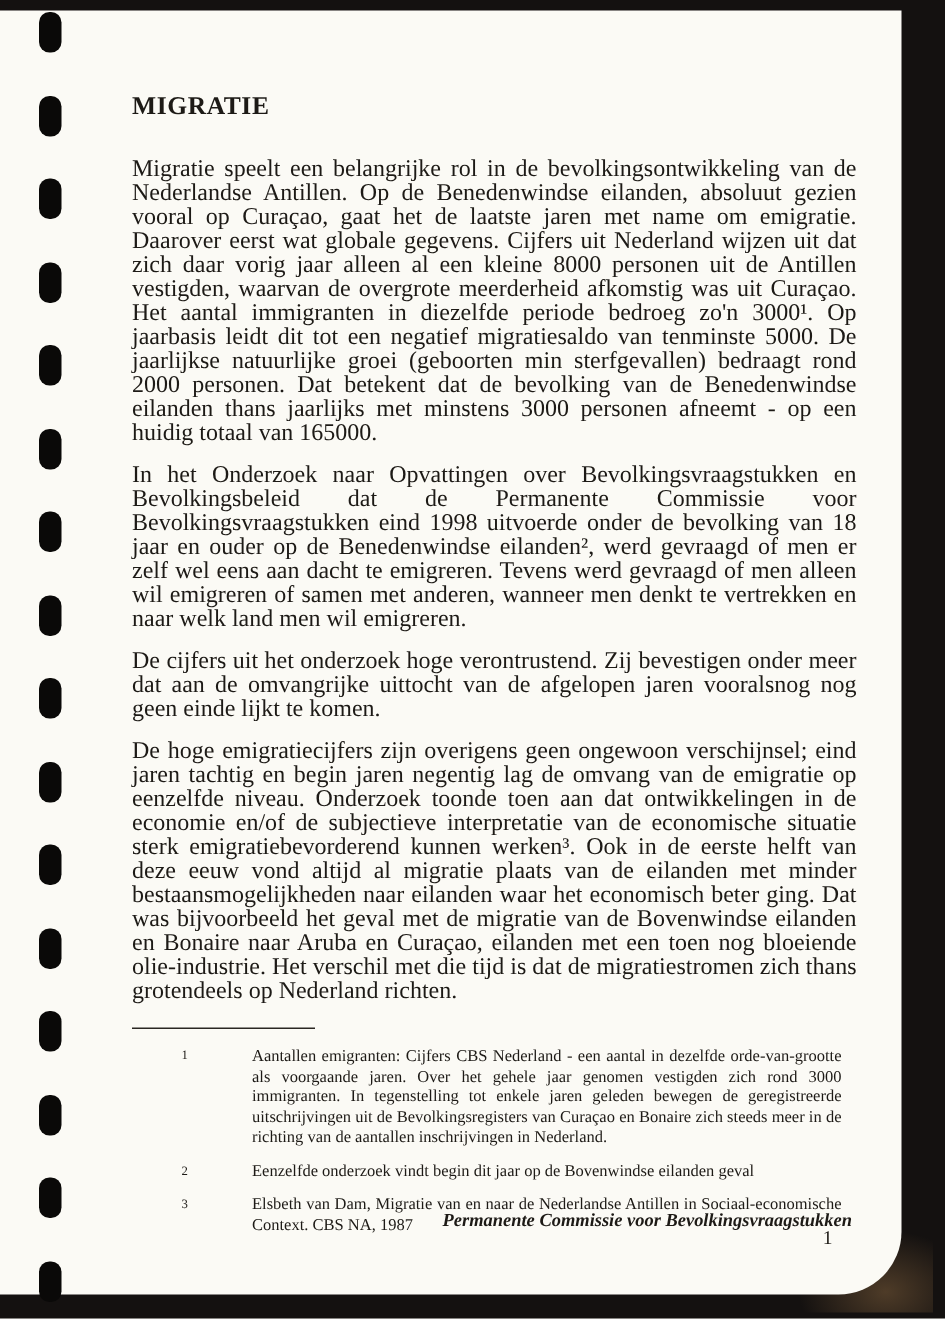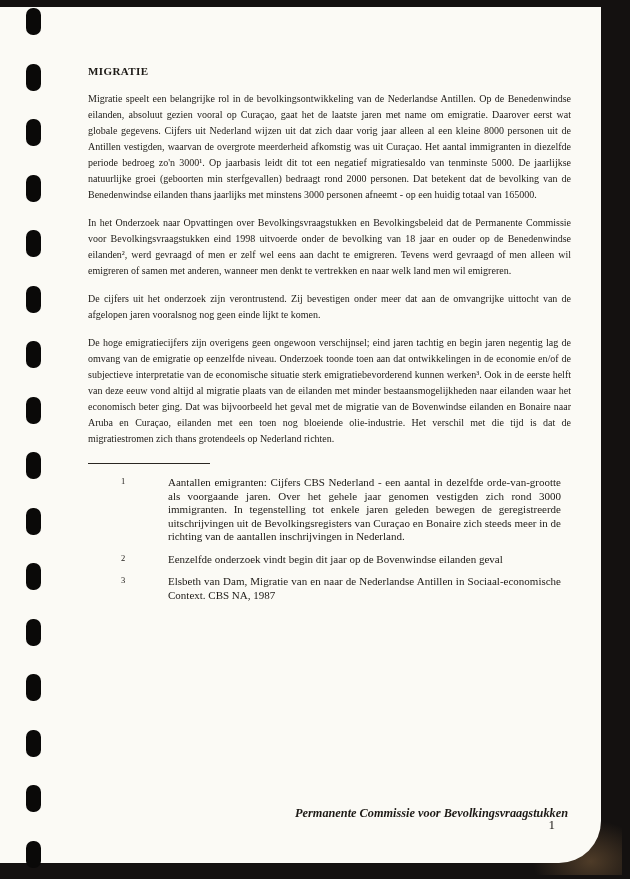--- a/index.html
+++ b/index.html
@@ -23,29 +23,29 @@
     color:#1d1a16;
   }
   .hole {
     position:absolute; left:26px; width:15px; height:27px;
     background:#0a0908; border-radius:7px;
   }
   .content {
     position:absolute; left:88px; top:56px; width:483px;
   }
   .title {
-    font-weight:bold; font-size:11px; line-height:16px;
-    letter-spacing:.4px; margin-bottom:12px;
+    font-weight:bold; font-size:17px; line-height:16px;
+    letter-spacing:.4px; margin-bottom:26px;
   }
   .heading {
     font-weight:bold; font-size:13.5px; line-height:16px;
     margin-bottom:16px;
   }
   .para {
-    font-size:10px; line-height:16px; text-align:justify;
+    font-size:16px; line-height:16px; text-align:justify;
     margin-bottom:12px;
     font-family:Liberation Serif, serif;
   }
   .rule {
     width:122px; border-top:1.6px solid #2a2622;
     margin:16px 0 12px 0;
   }
   .footnote {
     display:flex; margin-left:33px; margin-bottom:9px;
     font-size:11px; line-height:13.5px;
@@ -70,21 +70,21 @@
 
 <div class="scan">
   <div class="curl"></div>
 
   <div class="page">
     <div class="content">
       <div class="title">MIGRATIE</div>
 
       <p class="para">Migratie speelt een belangrijke rol in de bevolkingsontwikkeling van de Nederlandse Antillen. Op de Benedenwindse eilanden, absoluut gezien vooral op Curaçao, gaat het de laatste jaren met name om emigratie. Daarover eerst wat globale gegevens. Cijfers uit Nederland wijzen uit dat zich daar vorig jaar alleen al een kleine 8000 personen uit de Antillen vestigden, waarvan de overgrote meerderheid afkomstig was uit Curaçao. Het aantal immigranten in diezelfde periode bedroeg zo'n 3000¹. Op jaarbasis leidt dit tot een negatief migratiesaldo van tenminste 5000. De jaarlijkse natuurlijke groei (geboorten min sterfgevallen) bedraagt rond 2000 personen. Dat betekent dat de bevolking van de Benedenwindse eilanden thans jaarlijks met minstens 3000 personen afneemt - op een huidig totaal van 165000.</p>
       <p class="para">In het Onderzoek naar Opvattingen over Bevolkingsvraagstukken en Bevolkingsbeleid dat de Permanente Commissie voor Bevolkingsvraagstukken eind 1998 uitvoerde onder de bevolking van 18 jaar en ouder op de Benedenwindse eilanden², werd gevraagd of men er zelf wel eens aan dacht te emigreren. Tevens werd gevraagd of men alleen wil emigreren of samen met anderen, wanneer men denkt te vertrekken en naar welk land men wil emigreren.</p>
-      <p class="para">De cijfers uit het onderzoek zijn verontrustend. Zij bevestigen onder meer dat aan de omvangrijke uittocht van de afgelopen jaren vooralsnog nog geen einde lijkt te komen.</p>
+      <p class="para">De cijfers uit het onderzoek hoge verontrustend. Zij bevestigen onder meer dat aan de omvangrijke uittocht van de afgelopen jaren vooralsnog nog geen einde lijkt te komen.</p>
       <p class="para">De hoge emigratiecijfers zijn overigens geen ongewoon verschijnsel; eind jaren tachtig en begin jaren negentig lag de omvang van de emigratie op eenzelfde niveau. Onderzoek toonde toen aan dat ontwikkelingen in de economie en/of de subjectieve interpretatie van de economische situatie sterk emigratiebevorderend kunnen werken³. Ook in de eerste helft van deze eeuw vond altijd al migratie plaats van de eilanden met minder bestaansmogelijkheden naar eilanden waar het economisch beter ging. Dat was bijvoorbeeld het geval met de migratie van de Bovenwindse eilanden en Bonaire naar Aruba en Curaçao, eilanden met een toen nog bloeiende olie-industrie. Het verschil met die tijd is dat de migratiestromen zich thans grotendeels op Nederland richten.</p>
 
       <div class="rule"></div>
 
       <div>
         <div class="footnote">
           <span class="fn-num">1</span>
           <span class="fn-text">Aantallen emigranten: Cijfers CBS Nederland - een aantal in dezelfde orde-van-grootte als voorgaande jaren. Over het gehele jaar genomen vestigden zich rond 3000 immigranten. In tegenstelling tot enkele jaren geleden bewegen de geregistreerde uitschrijvingen uit de Bevolkingsregisters van Curaçao en Bonaire zich steeds meer in de richting van de aantallen inschrijvingen in Nederland.</span>
         </div>
         <div class="footnote">

